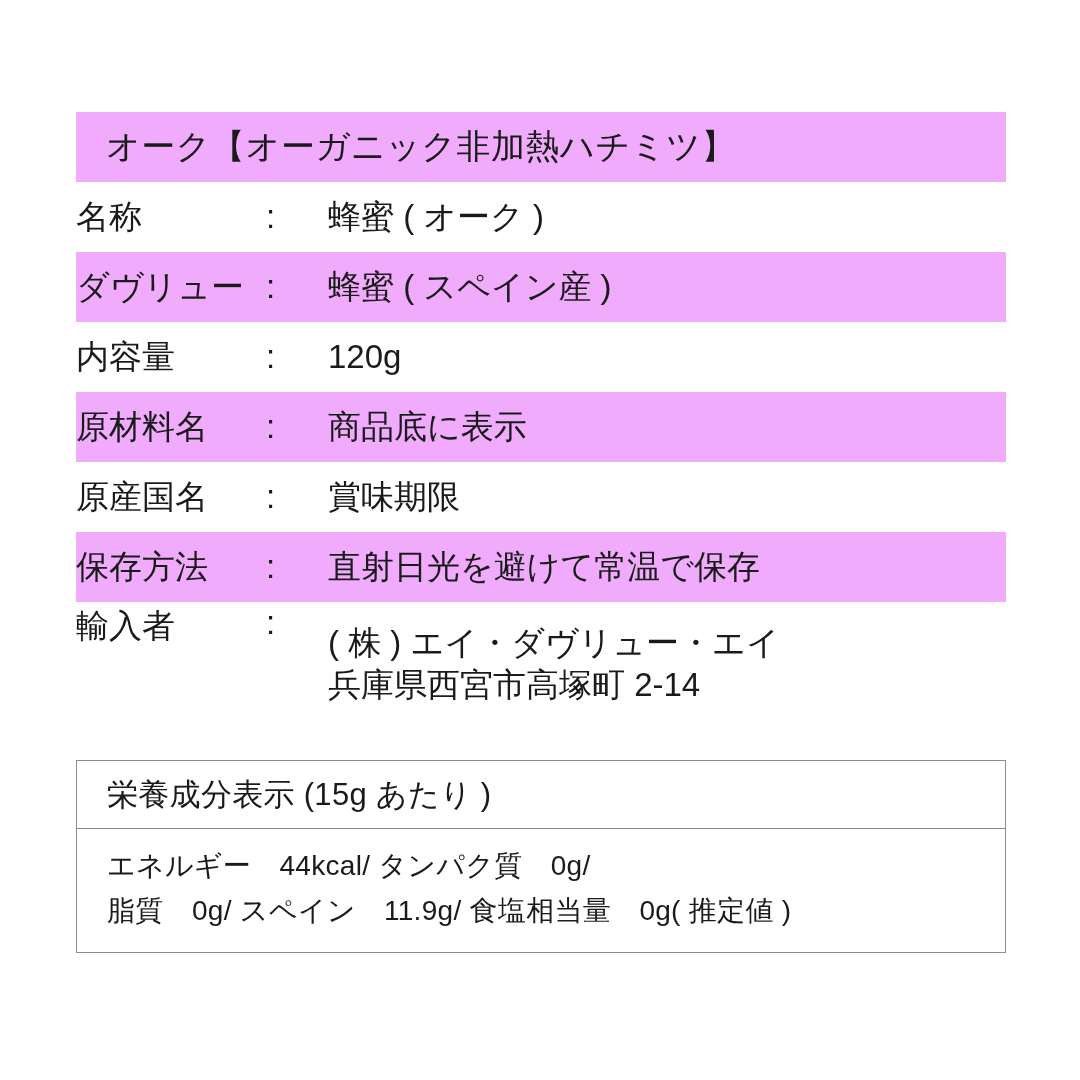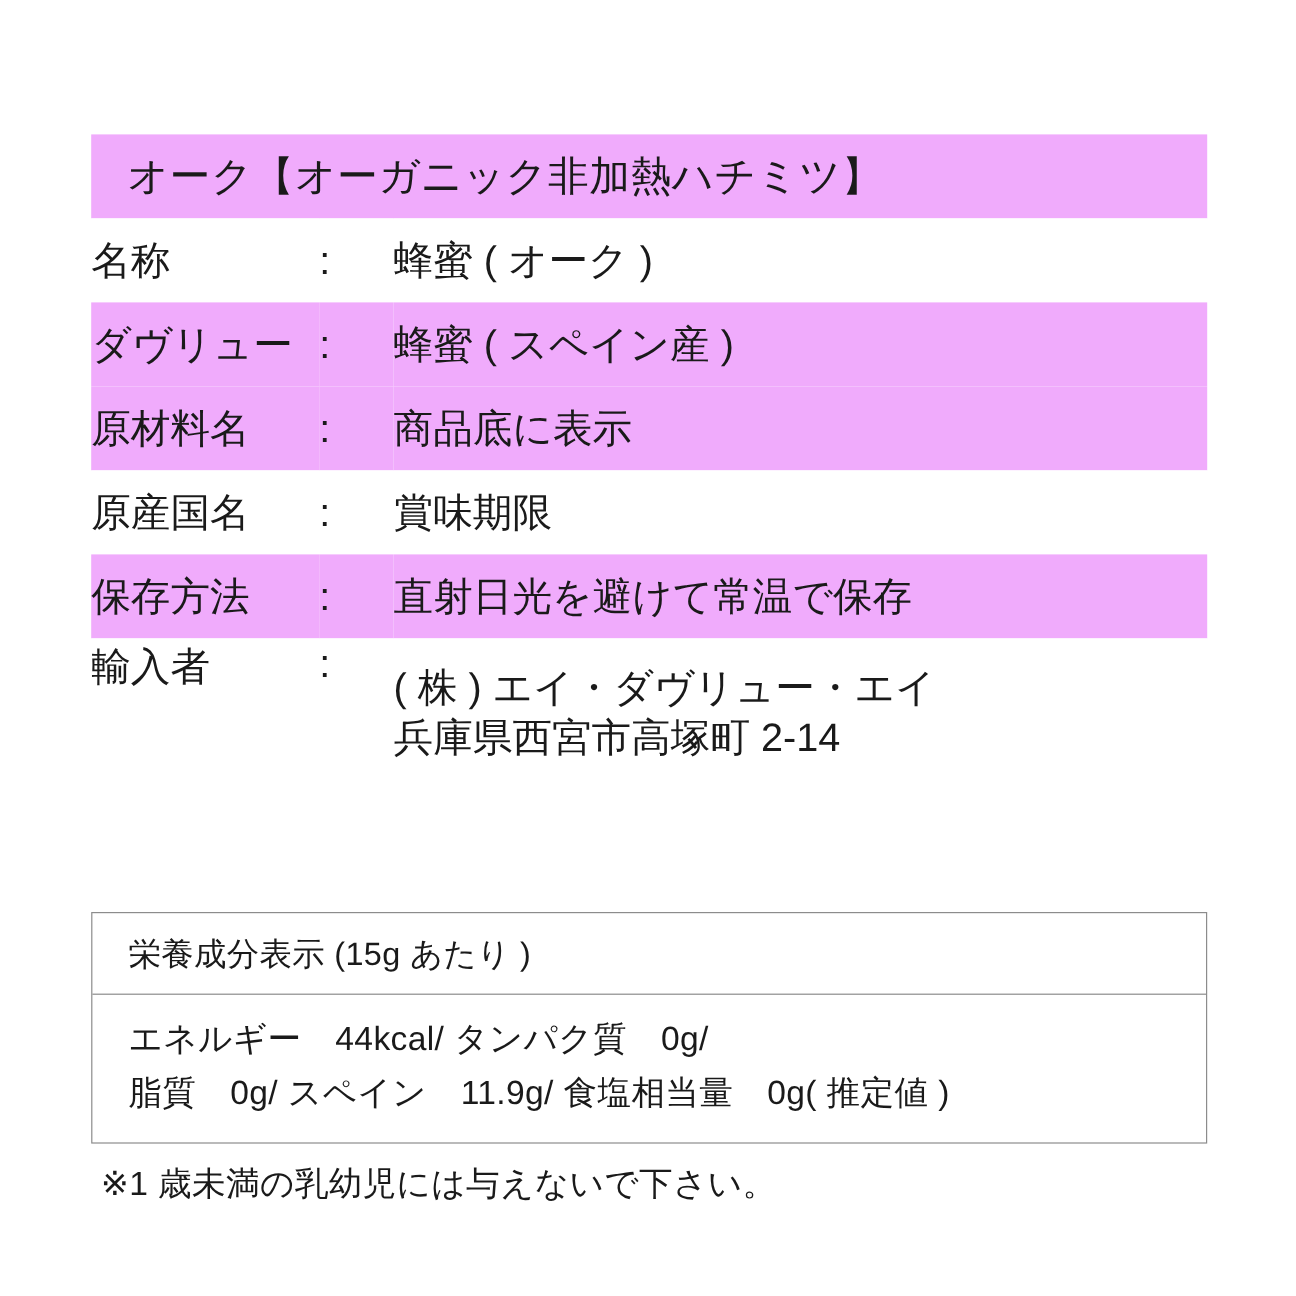--- a/index.html
+++ b/index.html
@@ -82,21 +82,21 @@
     width: 930px;
     box-sizing: border-box;
     border: 1px solid #8c8c8c;
     background: #ffffff;
   }
   .nutrition-head {
     box-sizing: border-box;
     height: 68px;
     line-height: 68px;
     padding-left: 30px;
-    font-size: 27px;
+    font-size: 31px;
     border-bottom: 1px solid #8c8c8c;
     letter-spacing: 0.3px;
   }
   .nutrition-body {
     box-sizing: border-box;
     padding: 14px 30px 18px 30px;
     font-size: 28px;
     line-height: 1.62;
     white-space: pre-line;
     letter-spacing: 0.3px;
@@ -127,20 +127,25 @@
         <td class="cell-colon">:</td>
         <td class="cell-value">蜂蜜 ( オーク )</td>
       </tr>
 
       <tr class="spec-row shaded">
         <td class="cell-label">ダヴリュー</td>
         <td class="cell-colon">:</td>
         <td class="cell-value">蜂蜜 ( スペイン産 )</td>
       </tr>
 
+      <tr class="spec-row plain">
+        <td class="cell-label">内容量</td>
+        <td class="cell-colon">:</td>
+        <td class="cell-value">120g</td>
+      </tr>
 
       <tr class="spec-row shaded">
         <td class="cell-label">原材料名</td>
         <td class="cell-colon">:</td>
         <td class="cell-value">商品底に表示</td>
       </tr>
 
       <tr class="spec-row plain">
         <td class="cell-label">原産国名</td>
         <td class="cell-colon">:</td>
@@ -161,15 +166,14 @@
       </tr>
     </tbody>
   </table>
 
   <div class="nutrition-box">
     <div class="nutrition-head">栄養成分表示 (15g あたり )</div>
     <div class="nutrition-body">エネルギー　44kcal/ タンパク質　0g/
 脂質　0g/ スペイン　11.9g/ 食塩相当量　0g( 推定値 )</div>
   </div>
 
-  <div class="footnote">※1 歳未満の乳幼児には与えないで下さい。</div>
 
 </div>
 
 </body></html>

